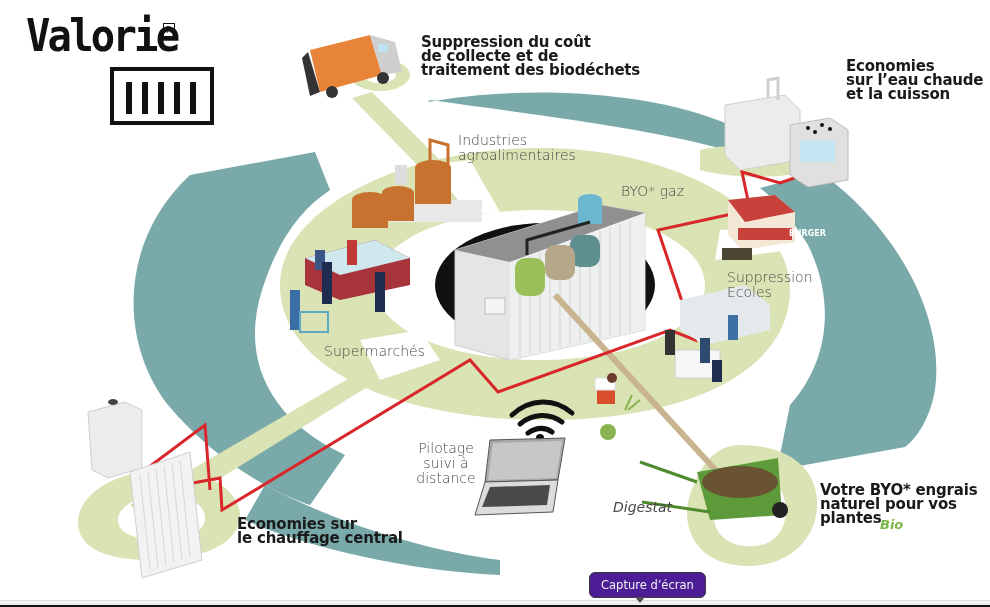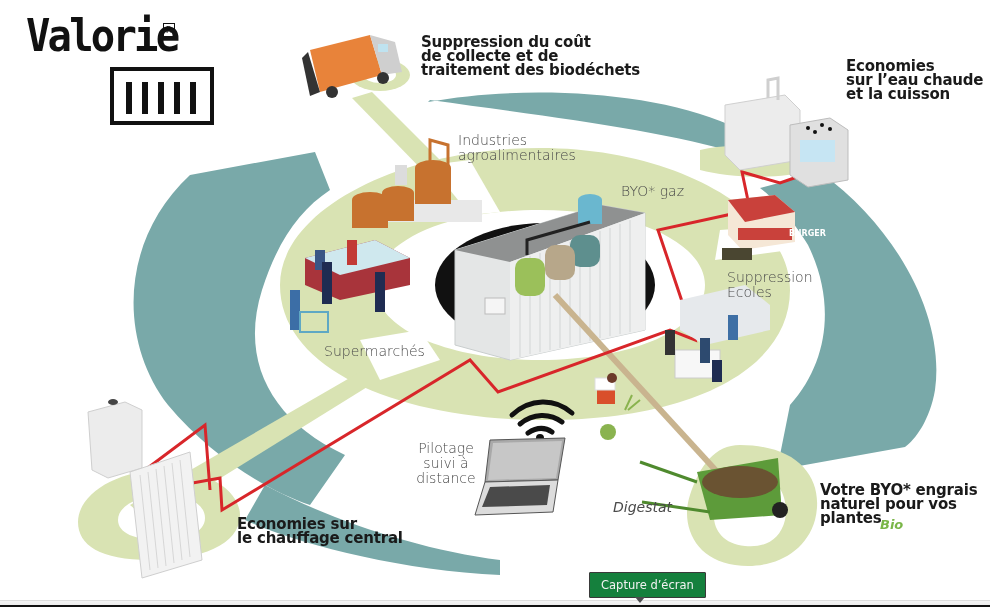--- a/index.html
+++ b/index.html
@@ -5,21 +5,21 @@
   html, body { margin:0; padding:0; }
   body { width:990px; height:607px; overflow:hidden; background:#ffffff; position:relative; font-family:"Liberation Sans", sans-serif; }
   #scene { position:absolute; left:0; top:0; width:990px; height:607px; }
   .lbl { position:absolute; color:#4a4a4a; font-family:"DejaVu Sans", sans-serif; font-weight:300; font-size:14px; line-height:15px; white-space:pre-line; }
   .bold { position:absolute; color:#1a1a1a; font-family:"DejaVu Sans", sans-serif; font-weight:bold; font-size:15px; line-height:14px; white-space:pre-line; letter-spacing:-0.2px; }
   #logo-text { position:absolute; left:26px; top:10px; font-family:"DejaVu Sans Mono", monospace; font-weight:bold; font-size:44px; letter-spacing:-3px; color:#111; transform:scaleX(0.92); transform-origin:left; }
   #logo-reg { position:absolute; left:163px; top:23px; width:10px; height:12px; border:1px solid #111; font-size:9px; line-height:12px; text-align:center; font-family:"DejaVu Sans", sans-serif; color:#111; }
   #logo-box { position:absolute; left:110px; top:67px; width:104px; height:58px; border:4px solid #111; box-sizing:border-box; }
   .bar { position:absolute; top:11px; width:6px; height:32px; background:#111; }
   #bio { position:absolute; left:880px; top:517px; font-family:"DejaVu Sans", sans-serif; font-weight:bold; font-size:13px; color:#7ab648; font-style:italic;text-align:right; }
-  #tooltip { position:absolute; left:589px; top:572px; height:24px; padding:0 11px; background:#15803d; color:#f2f2f2; border-radius:1px; font-family:"DejaVu Sans", sans-serif; font-size:11.5px; line-height:24px; border:1px solid #3a3a3a; }
+  #tooltip { position:absolute; left:589px; top:572px; height:24px; padding:0 11px; background:#4c1d95; color:#f2f2f2; border-radius:6px; font-family:"DejaVu Sans", sans-serif; font-size:11.5px; line-height:24px; border:1px solid #3a3a3a; }
   #tooltip:after { content:""; position:absolute; left:45px; bottom:-6px; border-left:5px solid transparent; border-right:5px solid transparent; border-top:6px solid #4d4d4f; }
   #bottom-bar { position:absolute; left:0; top:600px; width:990px; height:7px; background:linear-gradient(#f4f4f4,#e8e8e8); border-top:1px solid #ddd; }
   #screen-edge { position:absolute; left:0; top:605px; width:990px; height:2px; background:#111; }
 </style>
 </head>
 <body>
 
 <svg id="scene" viewBox="0 0 990 607">
 
   <path fill="#79a9a9" d="M315,152 L190,175 C120,240 118,340 168,405 C210,455 265,490 310,505 L345,455 C270,420 240,360 262,290 C278,240 300,210 330,190 Z"></path>

